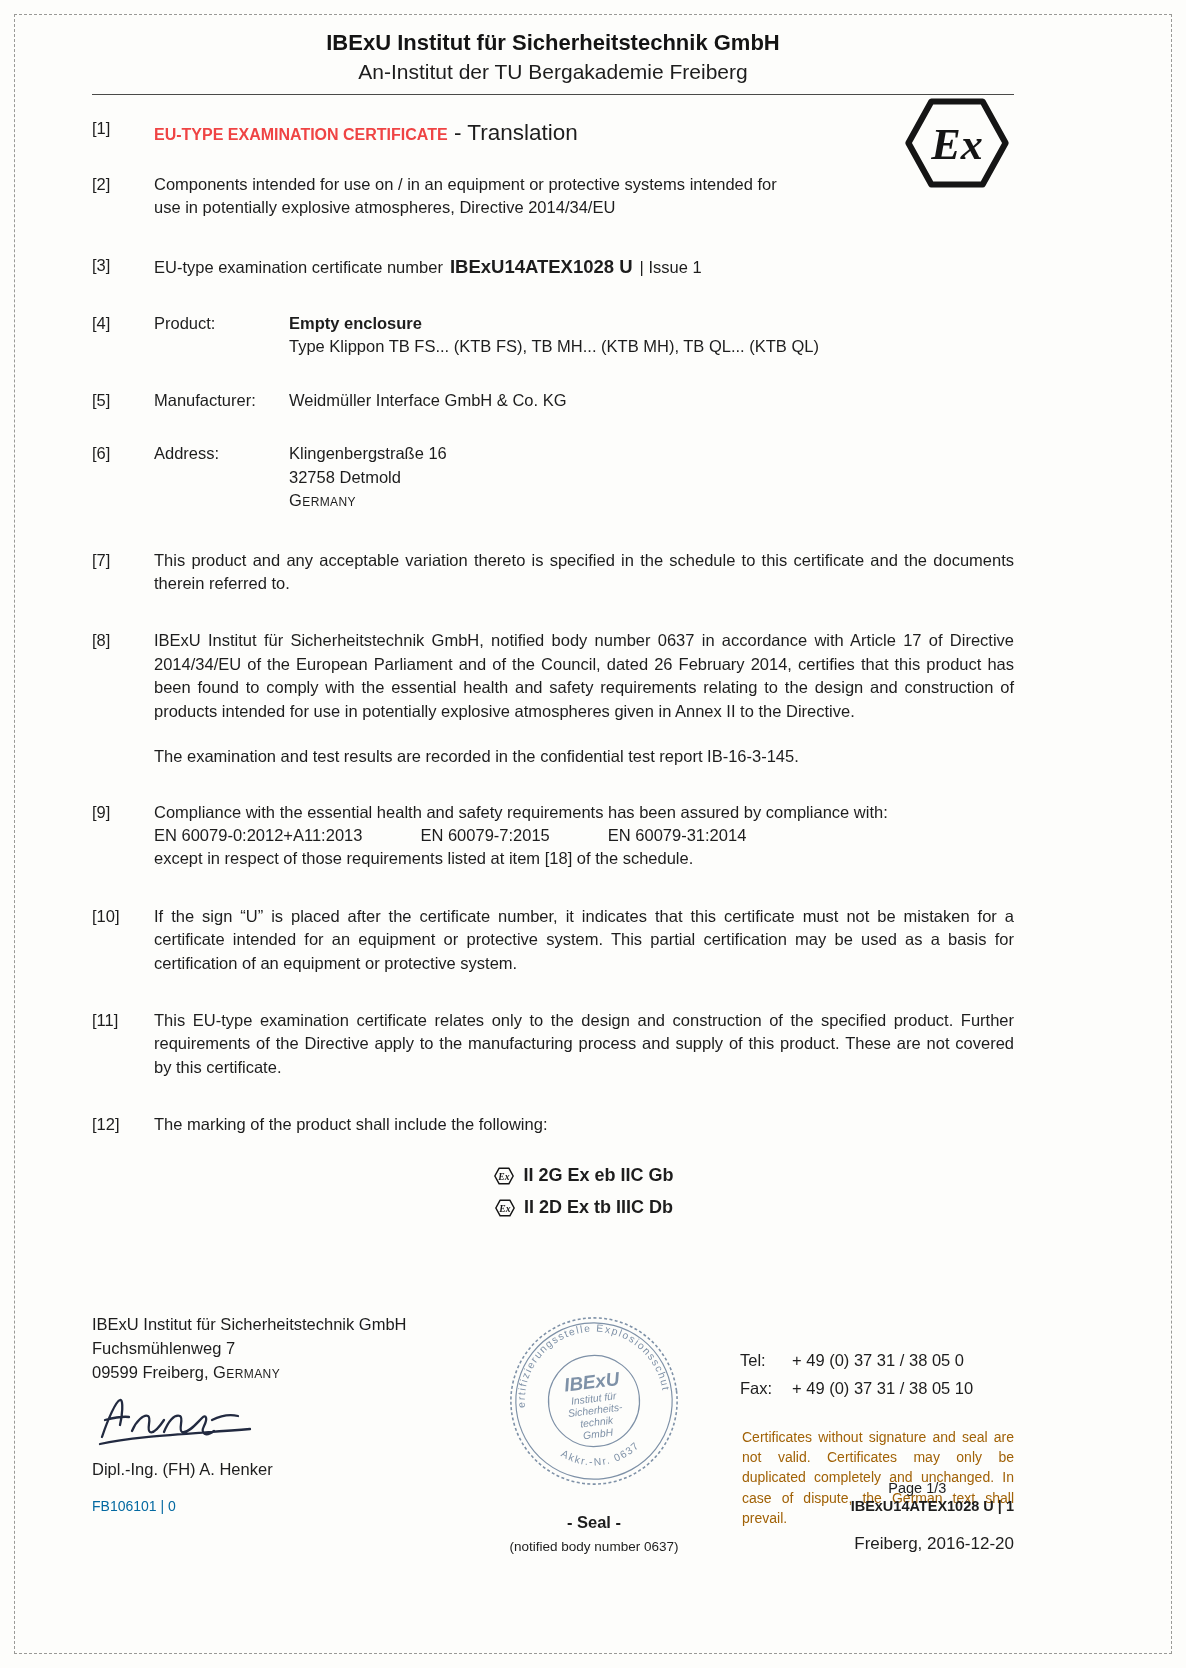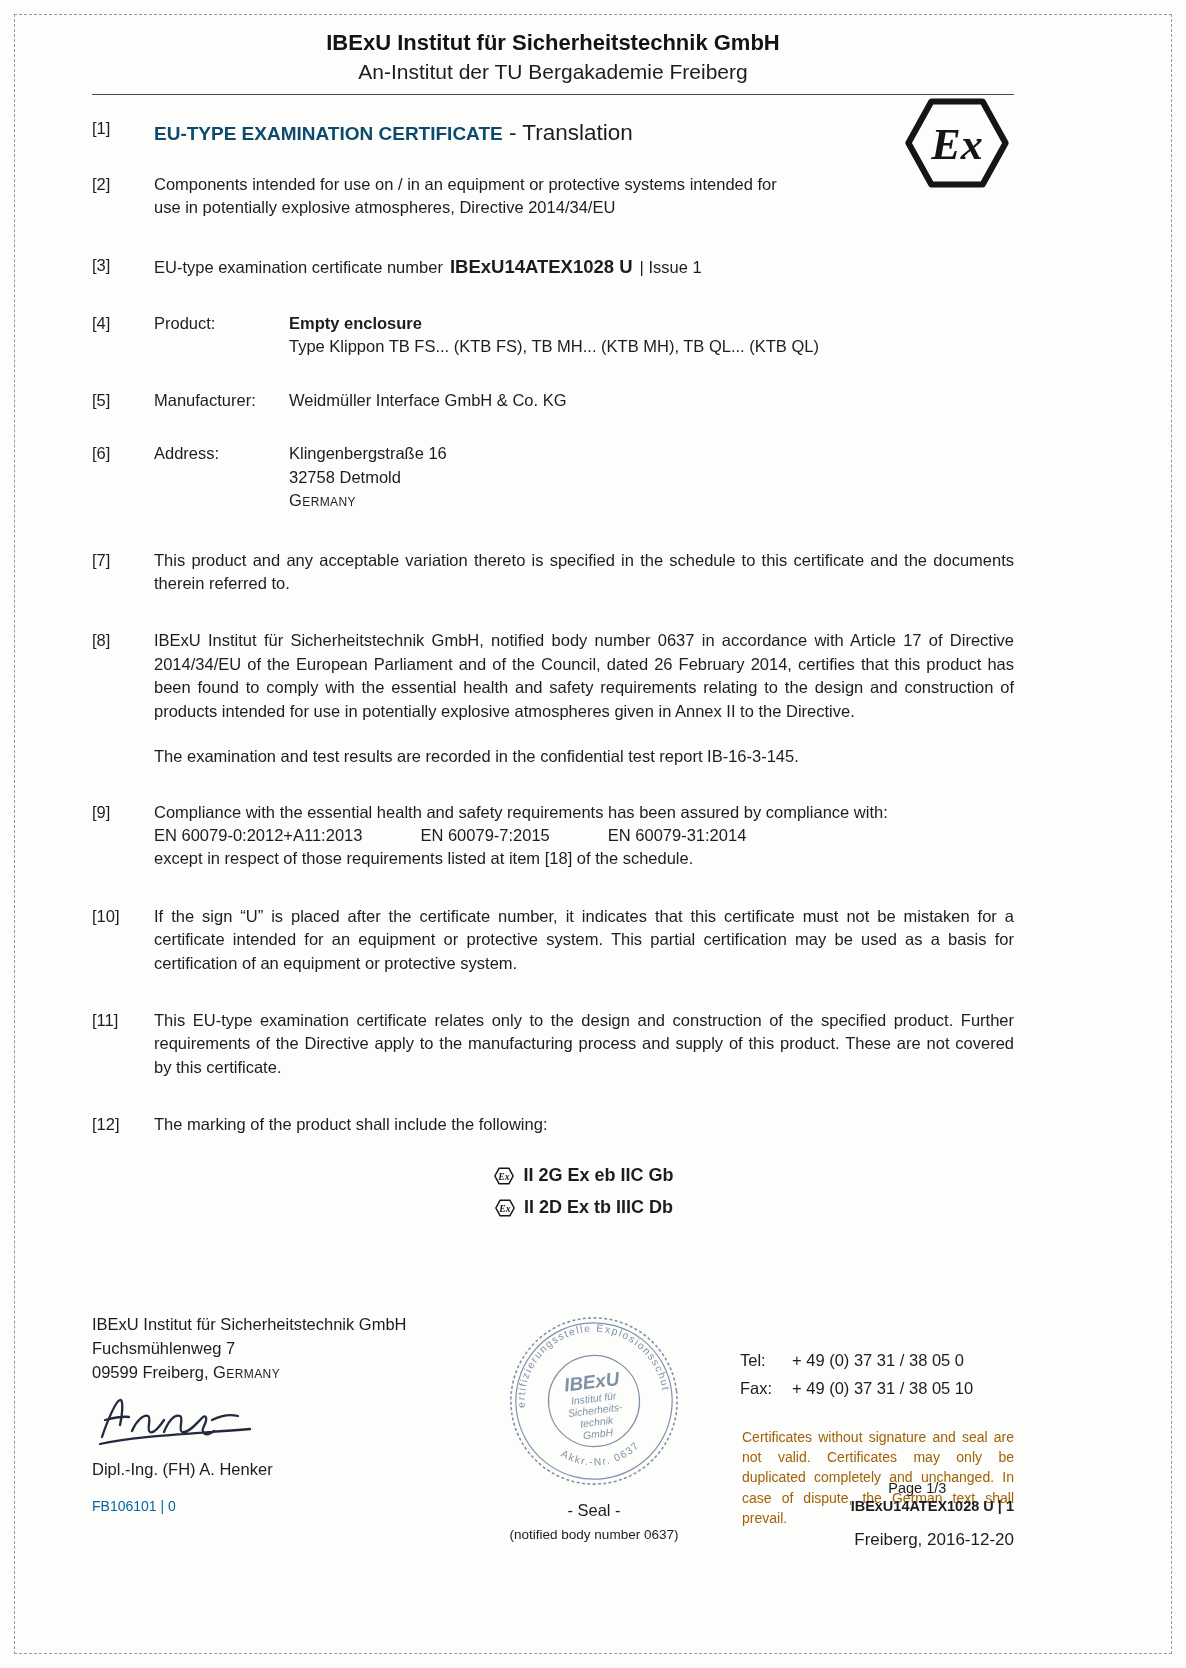--- a/index.html
+++ b/index.html
@@ -24,21 +24,21 @@
   
   .doc-header { text-align: center; padding-bottom: 10px; border-bottom: 1.5px solid #4a4a48; }
   .doc-title { font-size: 22px; font-weight: bold; color: #141414; }
   .doc-subtitle { font-size: 21px; margin-top: 4px; }
   
   .row { display: flex; margin-top: 24px; font-size: 16.5px; line-height: 1.42; }
   .num { width: 62px; flex-shrink: 0; }
   .rbody { flex: 1; }
   .justify { text-align: justify; }
   .row-title { margin-top: 22px; }
-  .item-heading { font-size: 19px; font-weight: bold; color: #0c4a6e; }
+  .item-heading { font-size: 16px; font-weight: bold; color: #ef4444; }
   .item-heading-suffix { font-size: 22.5px; font-weight: normal; }
   .cert-number { font-weight: bold; font-size: 18.5px; margin-left: 7px; }
   .issue { margin-left: 7px; }
   .label-grid { display: flex; }
   .field-label { width: 135px; flex-shrink: 0; }
   .bold { font-weight: bold; }
   .smallcaps { font-variant: small-caps; letter-spacing: 0.4px; }
   .para2 { margin-top: 22px; }
   .standards { display: flex; gap: 58px; }
   
@@ -50,21 +50,21 @@
   .marking-line { display: flex; align-items: center; gap: 9px; font-size: 18px; font-weight: bold; }
   
   .footer { display: flex; margin-top: 92px; padding: 0 172px 0 92px; font-size: 16.5px; line-height: 1.45; }
   .f-left { width: 368px; flex-shrink: 0; display: flex; flex-direction: column; }
   .f-center { width: 268px; flex-shrink: 0; display: flex; flex-direction: column; align-items: center; }
   .f-right { flex: 1; display: flex; flex-direction: column; }
   .by-order { margin-top: 38px; }
   .signature { margin-top: 6px; }
   .signer { margin-top: 2px; }
   .seal-svg { transform: rotate(-7deg); opacity: 0.92; margin-top: -6px; }
-  .seal-label { margin-top: 4px; text-align: center; }
+  .seal-label { margin-top: 16px; text-align: center; font-weight: bold; }
   .seal-note { font-size: 13.5px; margin-top: 2px; text-align: left; }
   .telfax { display: grid; grid-template-columns: 52px 1fr; row-gap: 4px; }
   .disclaimer { margin-top: 26px; color: #a16207; font-size: 14px; line-height: 1.45; text-align: justify; max-width: 272px; align-self: flex-end; }
   .place-date { margin-top: auto; text-align: right; font-size: 17px; }
   
   .bottom-refs { position: absolute; left: 92px; right: 172px; top: 1480px; display: flex; justify-content: space-between; align-items: flex-end; }
   .form-ref { font-size: 14px; color: #0369a1; }
   .doc-refs { text-align: center; font-size: 14.5px; }
   .doc-ref-line2 { font-weight: bold; margin-top: 2px; padding-left: 30px; }
   .seal-arc { font-size: 10.5px; letter-spacing: 1.5px; fill: #7488a0; }

